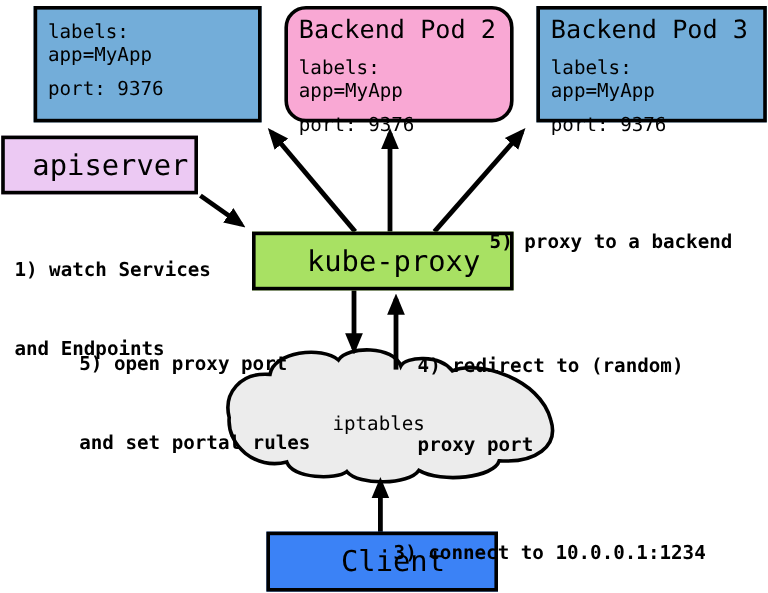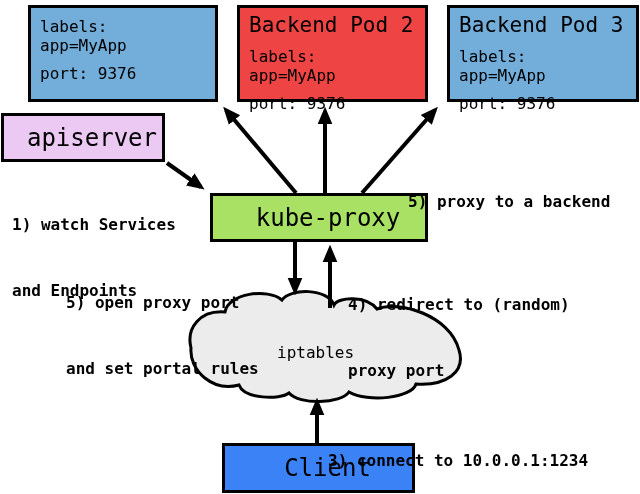--- a/index.html
+++ b/index.html
@@ -56,21 +56,21 @@
     <line x1="362" y1="193" x2="435" y2="110" stroke="#000" stroke-width="4" marker-end="url(#ah)"></line>
     <line x1="295" y1="242" x2="295" y2="291" stroke="#000" stroke-width="4" marker-end="url(#ah)"></line>
     <line x1="330" y1="308" x2="330" y2="249" stroke="#000" stroke-width="4" marker-end="url(#ah)"></line>
     <line x1="317" y1="444" x2="317" y2="402" stroke="#000" stroke-width="4" marker-end="url(#ah)"></line>
   </svg>
 
   <div class="box pod" style="left: 28px; background: rgb(115, 173, 217);">
     <div class="pod-line">labels: app=MyApp</div>
     <div class="pod-line">port: 9376</div>
   </div>
-  <div class="box pod" style="left: 237px; width: 191px; background: #ef4444;">
+  <div class="box pod" style="left: 237px; width: 191px; background: #f9a8d4; border-radius: 18px;">
     <div class="pod-title">Backend Pod 2</div>
     <div class="pod-line">labels: app=MyApp</div>
     <div class="pod-line">port: 9376</div>
   </div>
   <div class="box pod" style="left: 447px; width: 192px; background: rgb(115, 173, 217);">
     <div class="pod-title">Backend Pod 3</div>
     <div class="pod-line">labels: app=MyApp</div>
     <div class="pod-line">port: 9376</div>
   </div>
 

